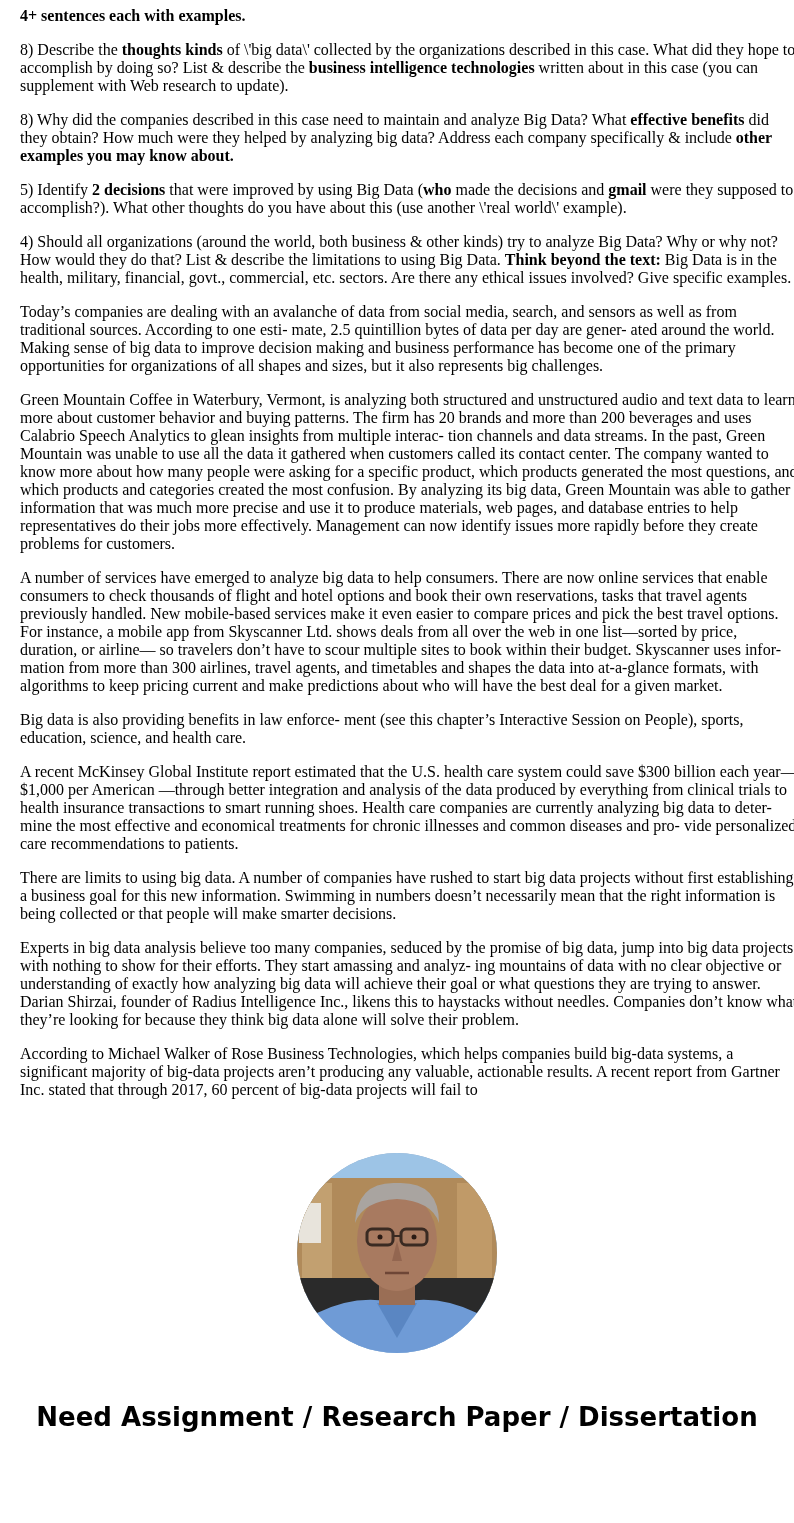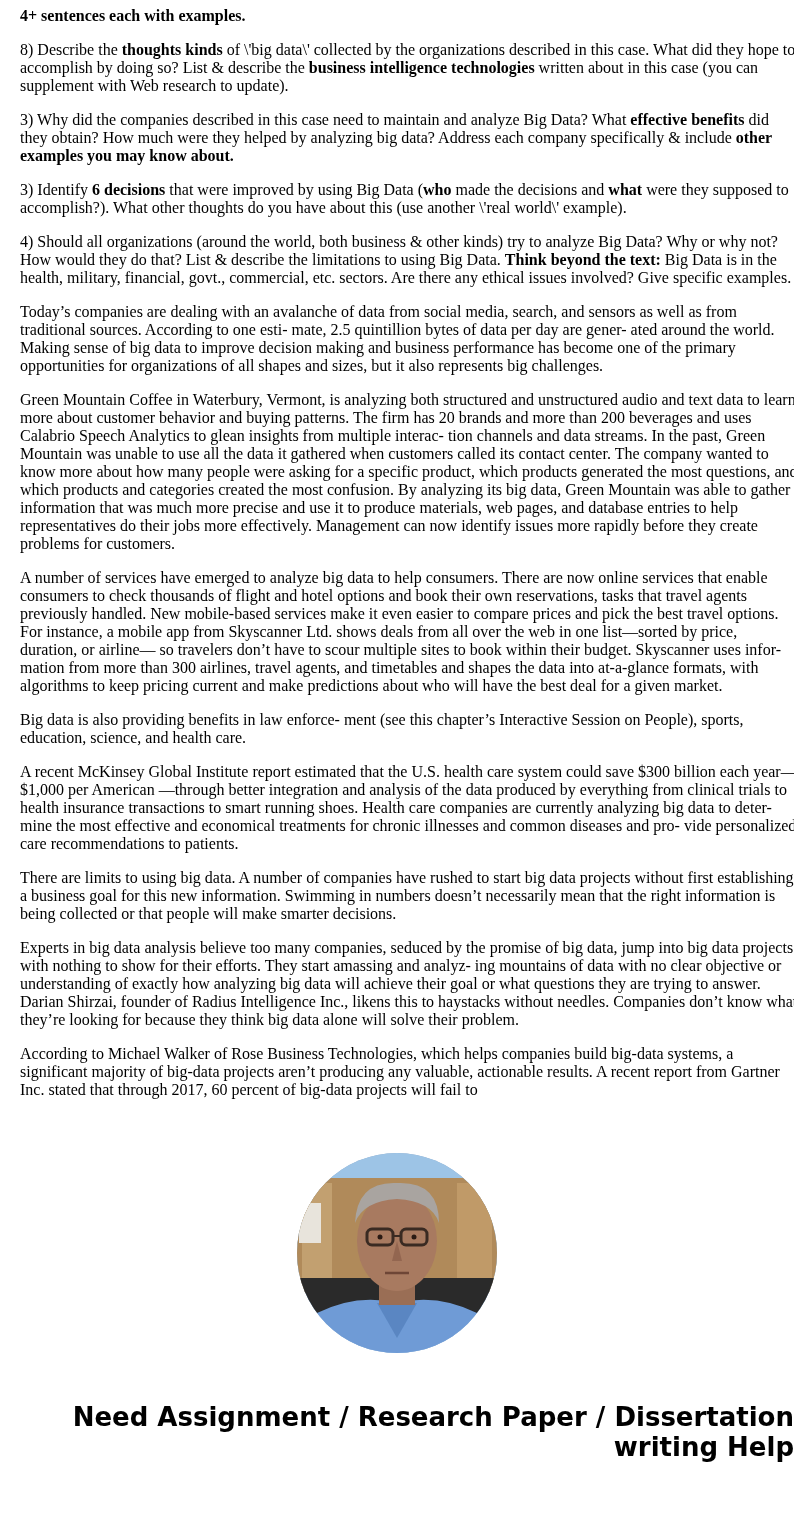--- a/index.html
+++ b/index.html
@@ -40,45 +40,45 @@
       height: 200px;
       border-radius: 50%;
       overflow: hidden;
       background: #8fa8c8;
     }
     .promo {
       position: absolute;
       left: 0;
       top: 1402px;
       width: 794px;
-      text-align: right;
+      text-align: center;
       font-family: "DejaVu Sans", sans-serif;
       font-weight: bold;
       font-size: 26px;
       line-height: 30px;
       color: #000;
     }
     .promo div { margin: 0; }
   </style>
 </head>
 <body>
 
 <div class="content">
   <p><b>4+ sentences each with examples.</b></p>
 
   <p>
     <span>8) Describe the </span><b>thoughts kinds</b><span> of \'big data\' collected by the organizations described in this case. What did they hope to accomplish by doing so? List &amp; describe the </span><b>business intelligence technologies</b><span> written about in this case (you can supplement with Web research to update).</span>
   </p>
 
   <p>
-    <span>3) Why did the companies described in this case need to maintain and analyze Big Data? What </span><b>effective benefits</b><span> did they obtain? How much were they helped by analyzing big data?  Address each company specifically &amp; include </span><b>other examples you may know about.</b>
+    <span>8) Why did the companies described in this case need to maintain and analyze Big Data? What </span><b>effective benefits</b><span> did they obtain? How much were they helped by analyzing big data?  Address each company specifically &amp; include </span><b>other examples you may know about.</b>
   </p>
 
   <p>
-    <span>3) Identify </span><b>6 decisions</b><span> that were improved by using Big Data (</span><b>who</b><span> made the decisions and </span><b>what</b><span> were they supposed to accomplish?). What other thoughts do you have about this (use another \'real world\' example).</span>
+    <span>5) Identify </span><b>2 decisions</b><span> that were improved by using Big Data (</span><b>who</b><span> made the decisions and </span><b>gmail</b><span> were they supposed to accomplish?). What other thoughts do you have about this (use another \'real world\' example).</span>
   </p>
 
   <p>
     <span>4) Should all organizations (around the world, both business &amp; other kinds) try to analyze Big Data? Why or why not? How would they do that? List &amp; describe the limitations to using Big Data.  </span><b>Think beyond the text:</b><span> Big Data is in the health, military, financial, govt., commercial, etc. sectors.  Are there any ethical issues involved? Give specific examples.</span>
   </p>
 
 
   <p>Today’s companies are dealing with an avalanche of data from social media, search, and sensors as well as from traditional sources. According to one esti- mate, 2.5 quintillion bytes of data per day are gener- ated around the world. Making sense of big data to improve decision making and business performance has become one of the primary opportunities for organizations of all shapes and sizes, but it also represents big challenges.</p>
   <p>Green Mountain Coffee in Waterbury, Vermont, is analyzing both structured and unstructured audio and text data to learn more about customer behavior and buying patterns. The firm has 20 brands and more than 200 beverages and uses Calabrio Speech Analytics to glean insights from multiple interac- tion channels and data streams. In the past, Green Mountain was unable to use all the data it gathered when customers called its contact center. The company wanted to know more about how many people were asking for a specific product, which products generated the most questions, and which products and categories created the most confusion. By analyzing its big data, Green Mountain was able to gather information that was much more precise and use it to produce materials, web pages, and database entries to help representatives do their jobs more effectively. Management can now identify issues more rapidly before they create problems for customers.</p>
   <p>A number of services have emerged to analyze big data to help consumers. There are now online services that enable consumers to check thousands of flight and hotel options and book their own reservations, tasks that travel agents previously handled. New mobile-based services make it even easier to compare prices and pick the best travel options. For instance, a mobile app from Skyscanner Ltd. shows deals from all over the web in one list—sorted by price, duration, or airline— so travelers don’t have to scour multiple sites to book within their budget. Skyscanner uses infor- mation from more than 300 airlines, travel agents, and timetables and shapes the data into at-a-glance formats, with algorithms to keep pricing current and make predictions about who will have the best deal for a given market.</p>
@@ -118,14 +118,13 @@
     <circle cx="117" cy="84" r="2.5" fill="#2a1a14"></circle>
 
     <path d="M100 88 L95 108 L105 108 Z" fill="#936650"></path>
 
     <line x1="88" y1="120" x2="112" y2="120" stroke="#6e4636" stroke-width="2.5"></line>
   </svg>
 </div>
 
 <div class="promo">
   <div>Need Assignment / Research Paper / Dissertation</div>
-  <div>writing Help</div>
 </div>
 
 </body></html>

